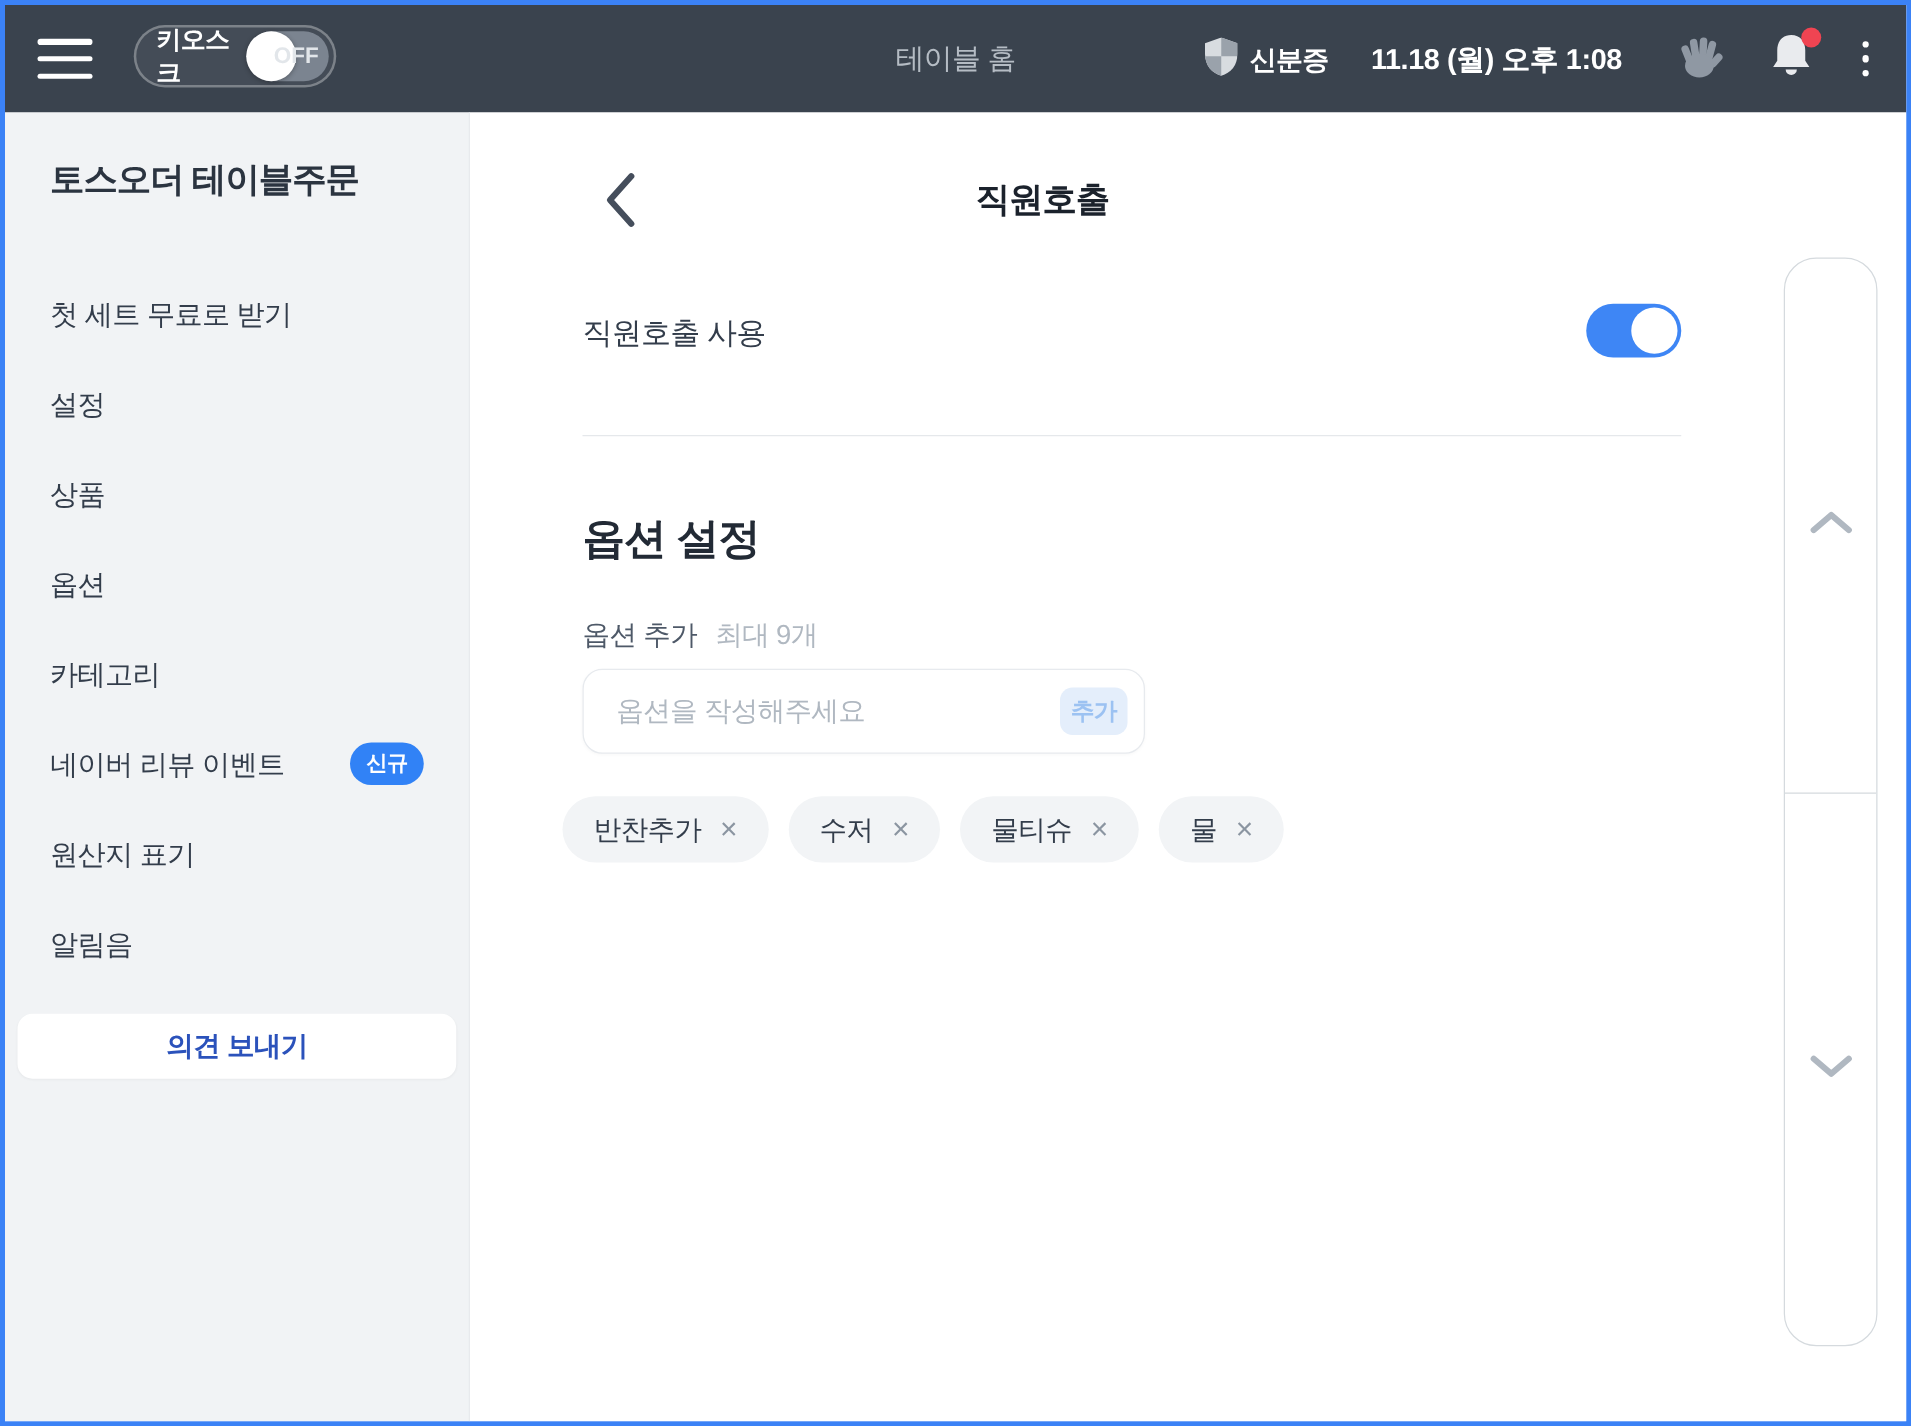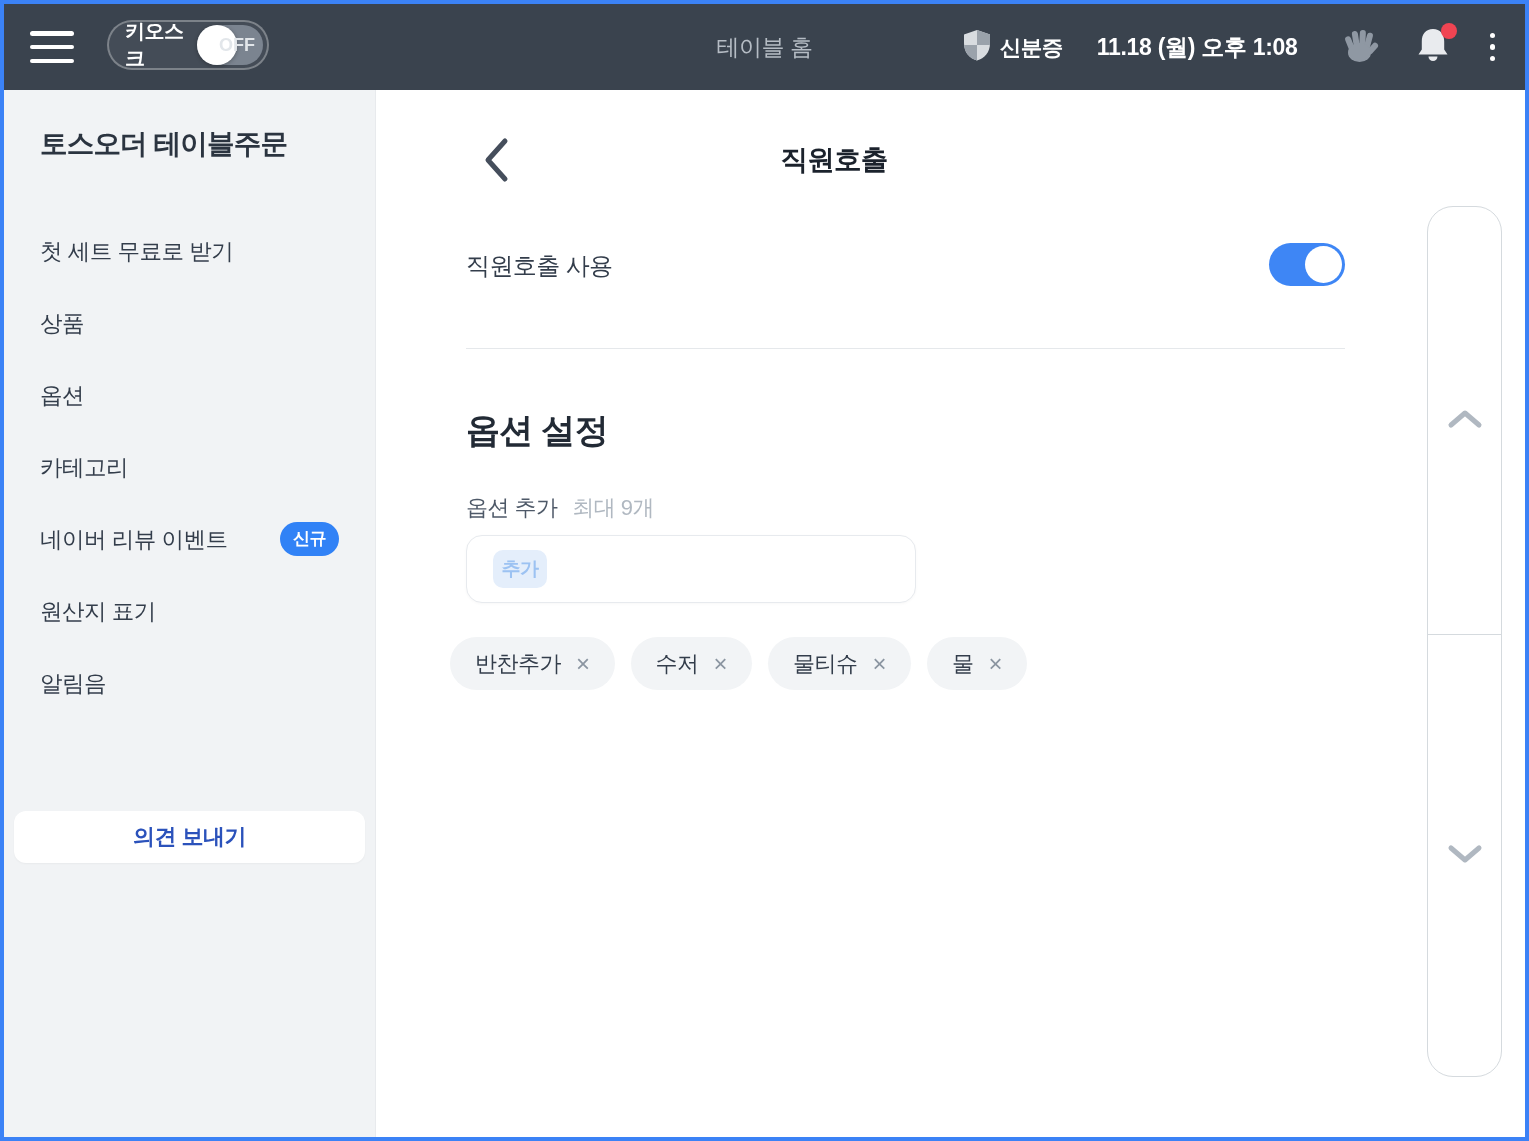--- a/index.html
+++ b/index.html
@@ -134,20 +134,23 @@
     </div>
   </div>
 
   <div class="sidebar">
     <div class="sidebar-title">토스오더 테이블주문</div>
     <div class="nav">
       <div class="nav-item">
         <span>첫 세트 무료로 받기</span>
       </div>
       <div class="nav-item">
+        <span>설정</span>
+      </div>
+      <div class="nav-item">
         <span>상품</span>
       </div>
       <div class="nav-item">
         <span>옵션</span>
       </div>
       <div class="nav-item">
         <span>카테고리</span>
       </div>
       <div class="nav-item">
         <span>네이버 리뷰 이벤트</span>
@@ -181,20 +184,21 @@
     <div class="divider"></div>
 
     <div class="section-heading">옵션 설정</div>
 
     <div class="add-label-row">
       <span class="add-label">옵션 추가</span>
       <span class="max-hint">최대 9개</span>
     </div>
 
     <div class="option-input-wrap">
+      <input class="option-input" type="text" placeholder="옵션을 작성해주세요" style="">
       <div class="add-btn">추가</div>
     </div>
 
     <div class="chips">
       <div class="chip">
         <span>반찬추가</span>
         <span class="chip-x">×</span>
       </div>
       <div class="chip">
         <span>수저</span>

